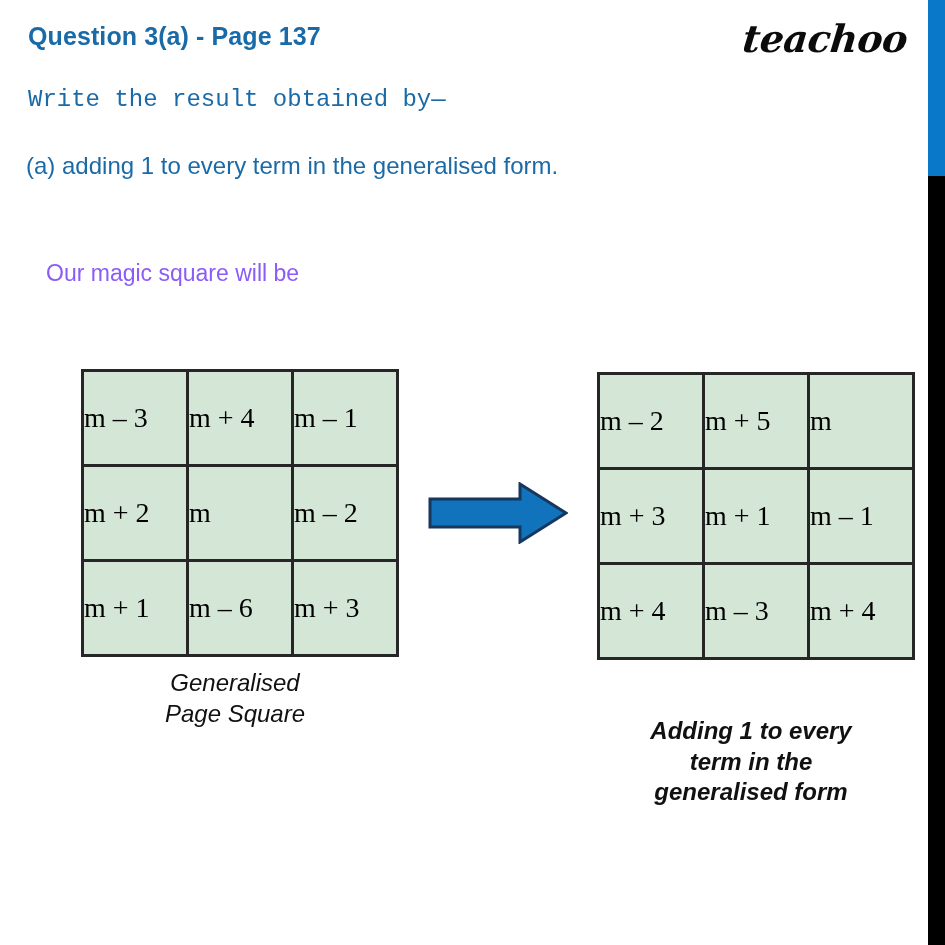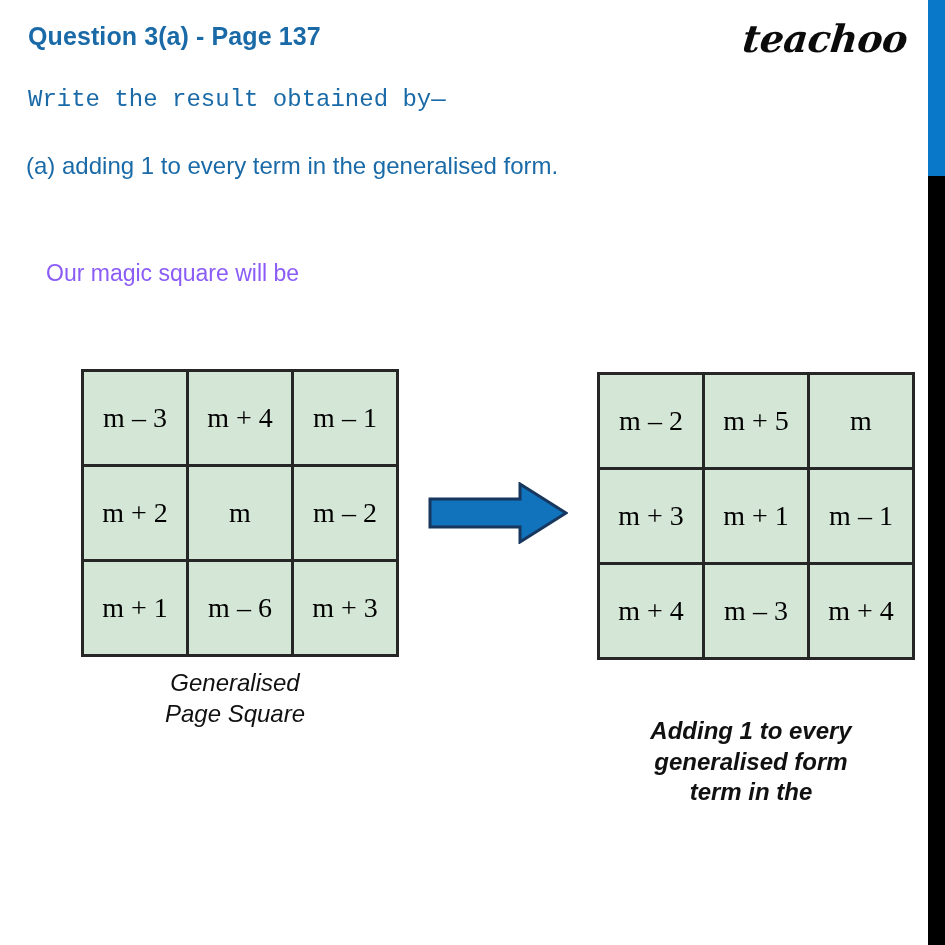--- a/index.html
+++ b/index.html
@@ -98,21 +98,21 @@
   .msq {
     position: absolute;
     border-collapse: collapse;
     background: #d4e6d5;
     border: 3px solid #262626;
     table-layout: fixed;
   }
   .msq td {
     border: 3px solid #262626;
     background: #d4e6d5;
-    text-align: center;
+    text-align: left;
     vertical-align: middle;
     font-family: "Liberation Serif", serif;
     color: #000000;
     font-size: 28px;
     padding: 0;
     white-space: nowrap;
   }
 
   #table-left {
     left: 81px;
@@ -229,17 +229,17 @@
       <tr>
         <td>m + 4</td>
         <td>m – 3</td>
         <td>m + 4</td>
       </tr>
     </tbody>
   </table>
 
   <div class="caption" id="caption-right">
     <span class="caption-line">Adding 1 to every</span>
+    <span class="caption-line">term in the</span>
     <span class="caption-line">generalised form</span>
-    <span class="caption-line">term in the</span>
   </div>
 
 </div>
 
 </body></html>

